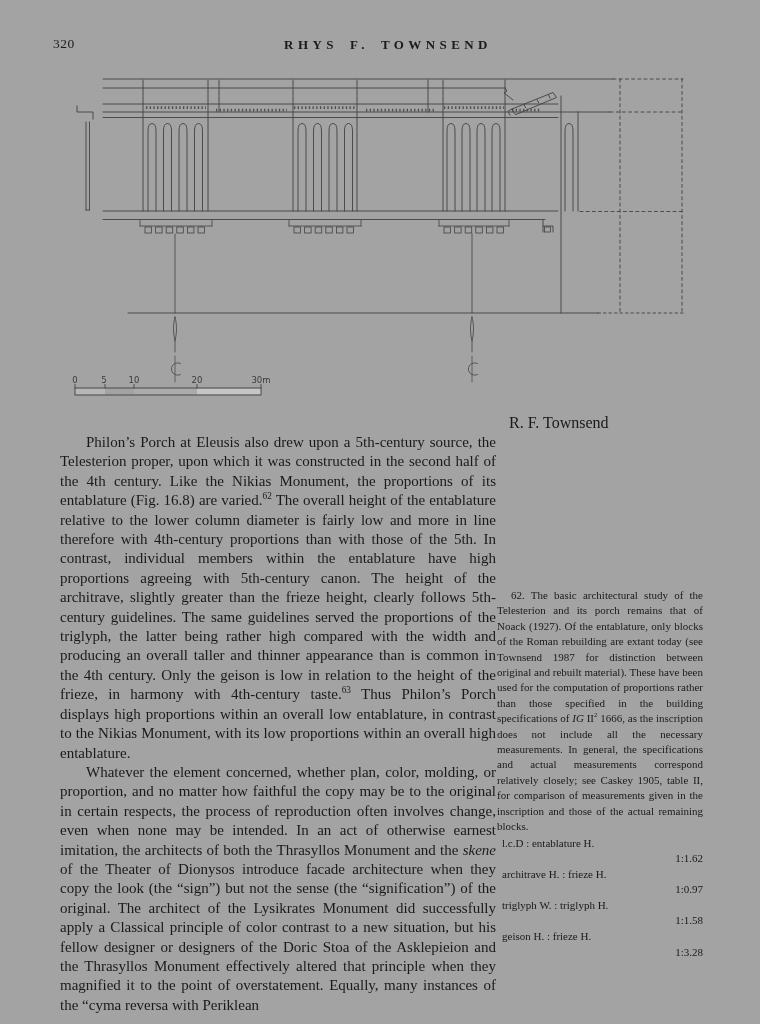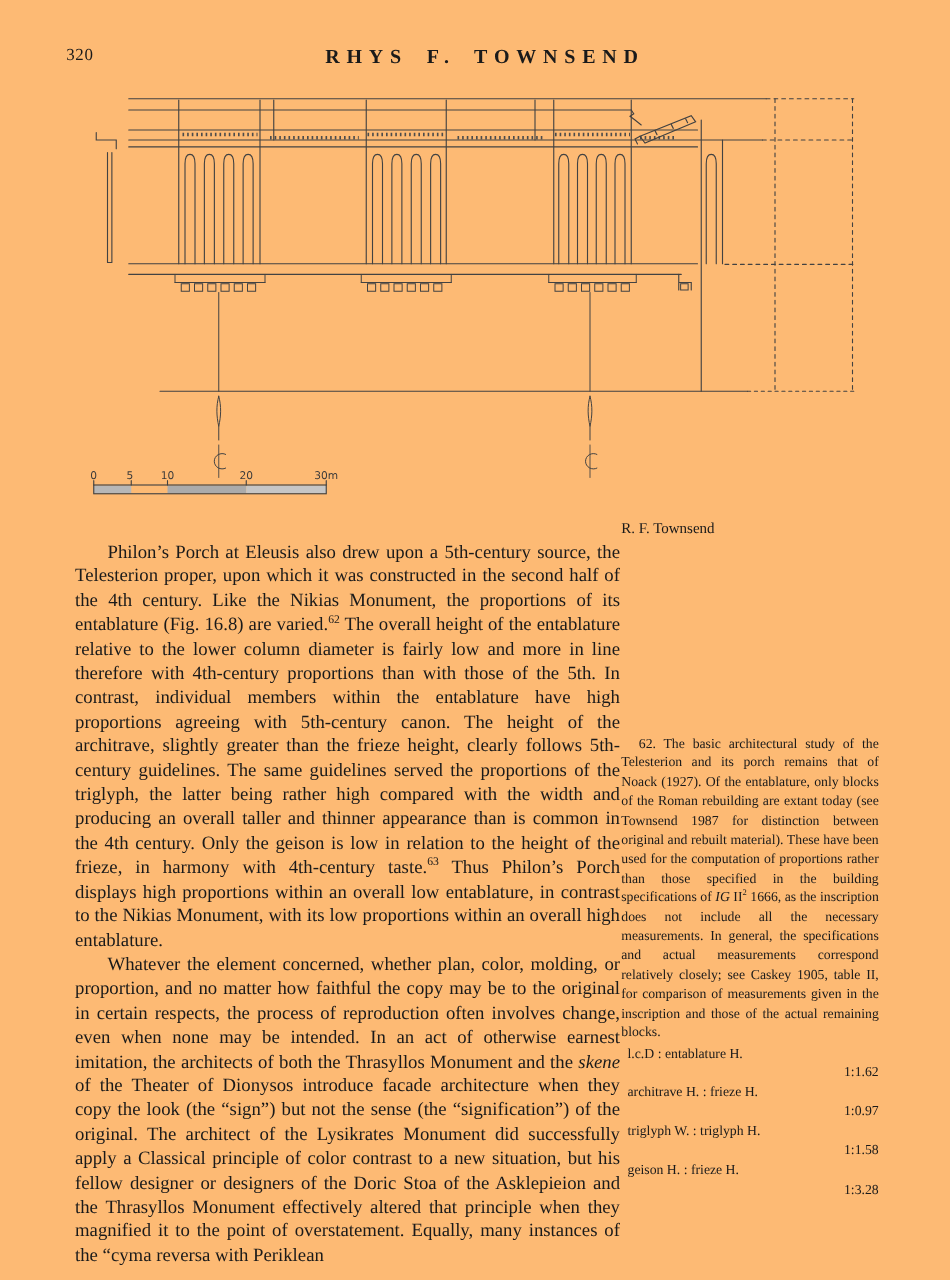--- a/index.html
+++ b/index.html
@@ -1,38 +1,38 @@
 <!DOCTYPE html>
 <html><head>
 <meta charset="utf-8">
 <style>
   html,body{margin:0;padding:0;background:#e8e8e8;}
   .page{
     position:relative;width:760px;height:1024px;margin:0 auto;
-    background:#fdba74;color:#1a1a1a;overflow:hidden;
+    background:#a3a3a3;color:#1a1a1a;overflow:hidden;
     font-family:"Liberation Serif", serif;
   }
   .pageno{position:absolute;left:53px;top:36px;font-size:13.5px;letter-spacing:.5px;}
   .runhead{
     position:absolute;left:0;right:0;top:37px;text-align:center;
-    font-size:16px;font-weight:700;letter-spacing:.34em;word-spacing:.35em;
+    font-size:13px;font-weight:700;letter-spacing:.34em;word-spacing:.35em;
     padding-left:16px;
   }
   .drawing{position:absolute;left:60px;top:60px;width:645px;height:350px;}
   .maincol{
     position:absolute;left:60px;top:433px;width:436px;
     font-size:15px;line-height:19.4px;text-align:justify;
   }
   .maincol p{margin:0;text-indent:26px;}
   sup{font-size:.62em;line-height:0;vertical-align:super;letter-spacing:0;}
   .caption{
     position:absolute;left:497px;top:413px;width:218px;
     font-size:13.8px;line-height:19px;font-weight:700;
   }
-  .credit{font-size:12px;line-height:15px;font-weight:400;margin-top:2px;}
+  .credit{font-size:16px;line-height:15px;font-weight:400;margin-top:2px;margin-left:12px;}
   .footnotes{
     position:absolute;left:497px;top:588px;width:206px;
     font-size:11px;line-height:15.4px;text-align:justify;
   }
   .footnotes p{margin:0;text-indent:14px;}
   .ratio-table{margin-top:1px;}
   .ratio-row{display:flex;justify-content:space-between;padding-left:5px;line-height:15.6px;flex-direction:column;}
   .ratio-row .val{text-align:right;margin-left:12px;}
   i{font-style:italic;}
 </style>

